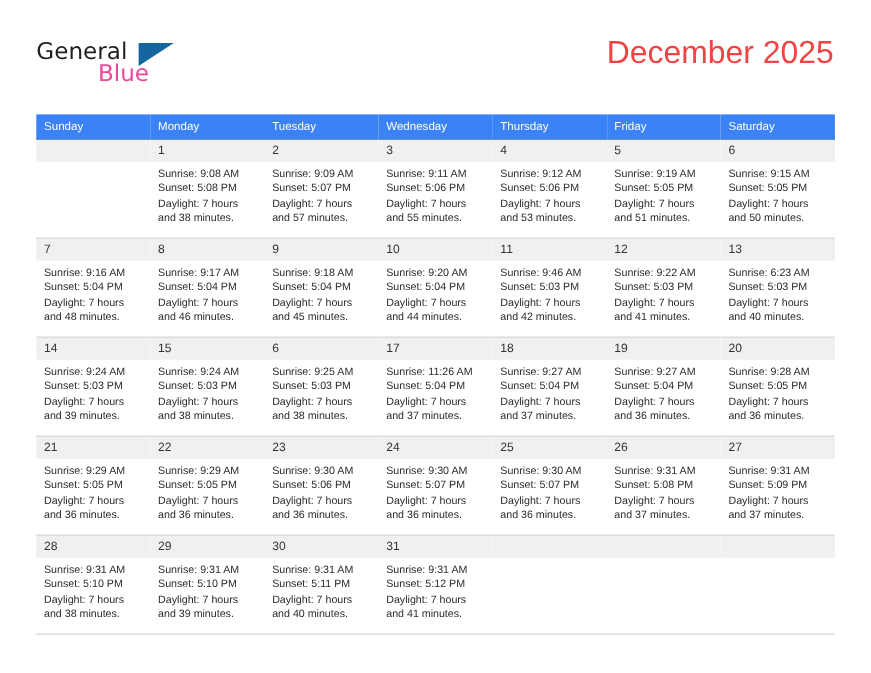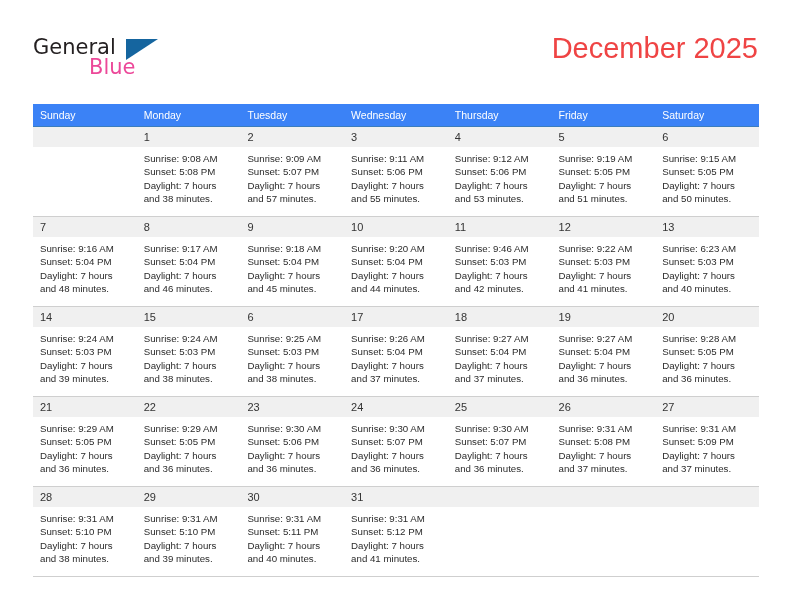--- a/index.html
+++ b/index.html
@@ -319,21 +319,21 @@
             <div class="info">
               <div>Sunrise: 9:25 AM</div>
               <div>Sunset: 5:03 PM</div>
               <div>Daylight: 7 hours</div>
               <div>and 38 minutes.</div>
             </div>
           </td>
           <td>
             <span class="daynum">17</span>
             <div class="info">
-              <div>Sunrise: 9:26 AM</div>
+              <div>Sunrise: 11:26 AM</div>
               <div>Sunset: 5:04 PM</div>
               <div>Daylight: 7 hours</div>
               <div>and 37 minutes.</div>
             </div>
           </td>
           <td>
             <span class="daynum">18</span>
             <div class="info">
               <div>Sunrise: 9:27 AM</div>
               <div>Sunset: 5:04 PM</div>

